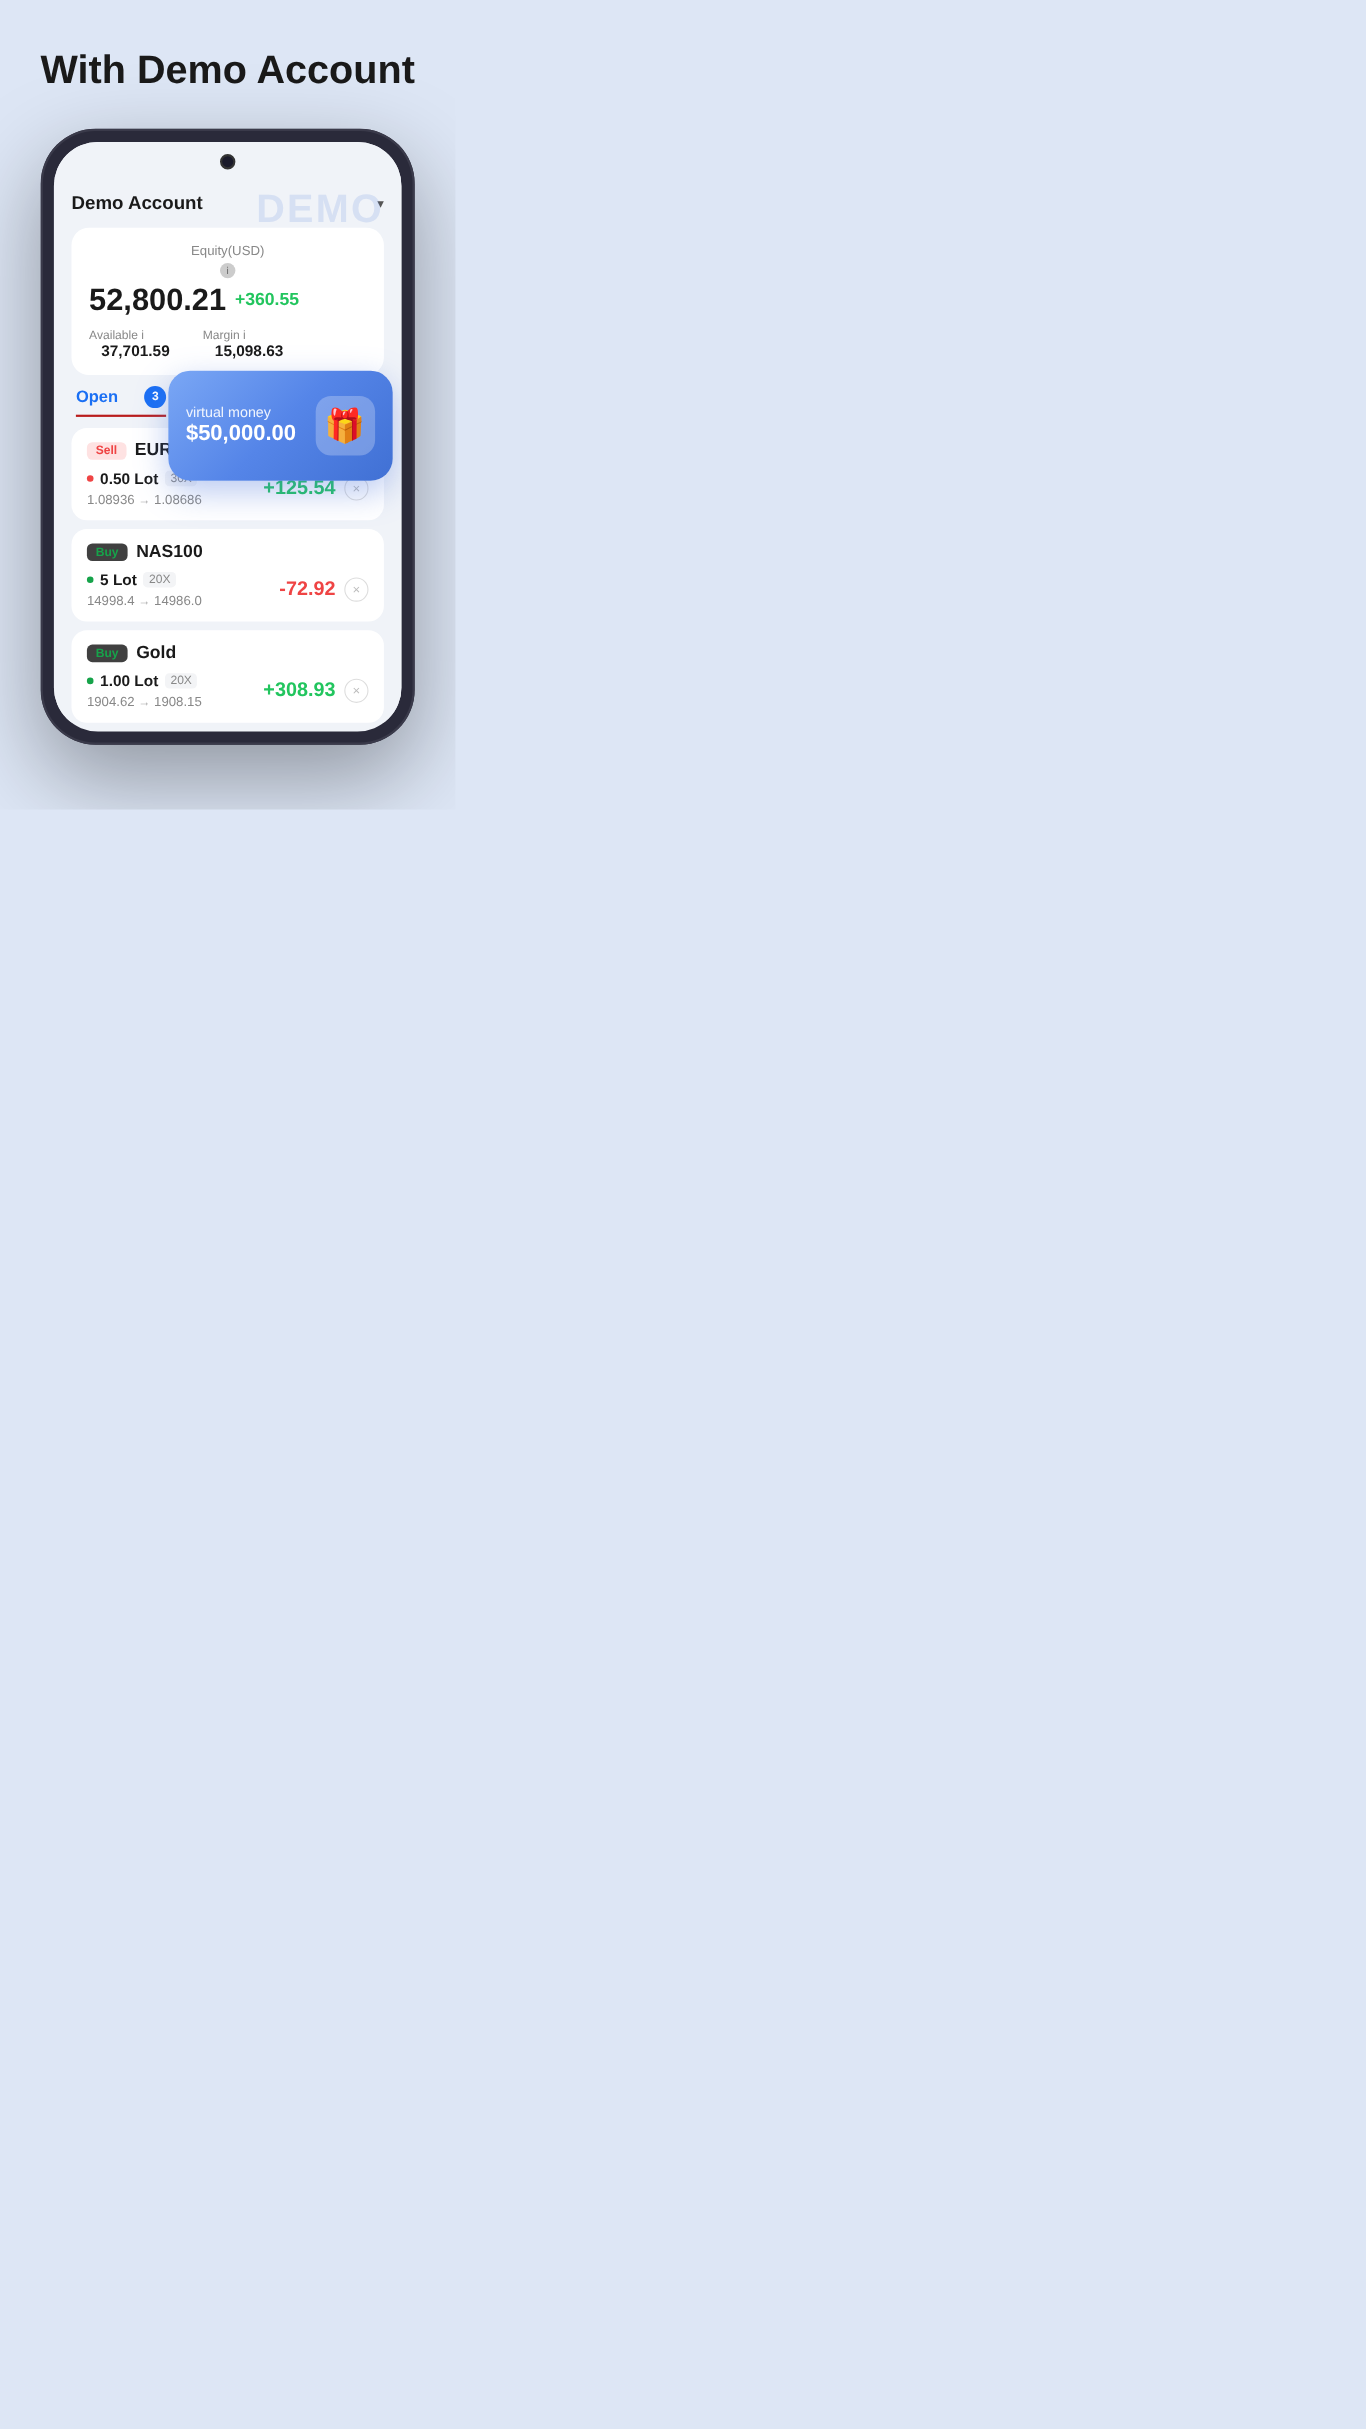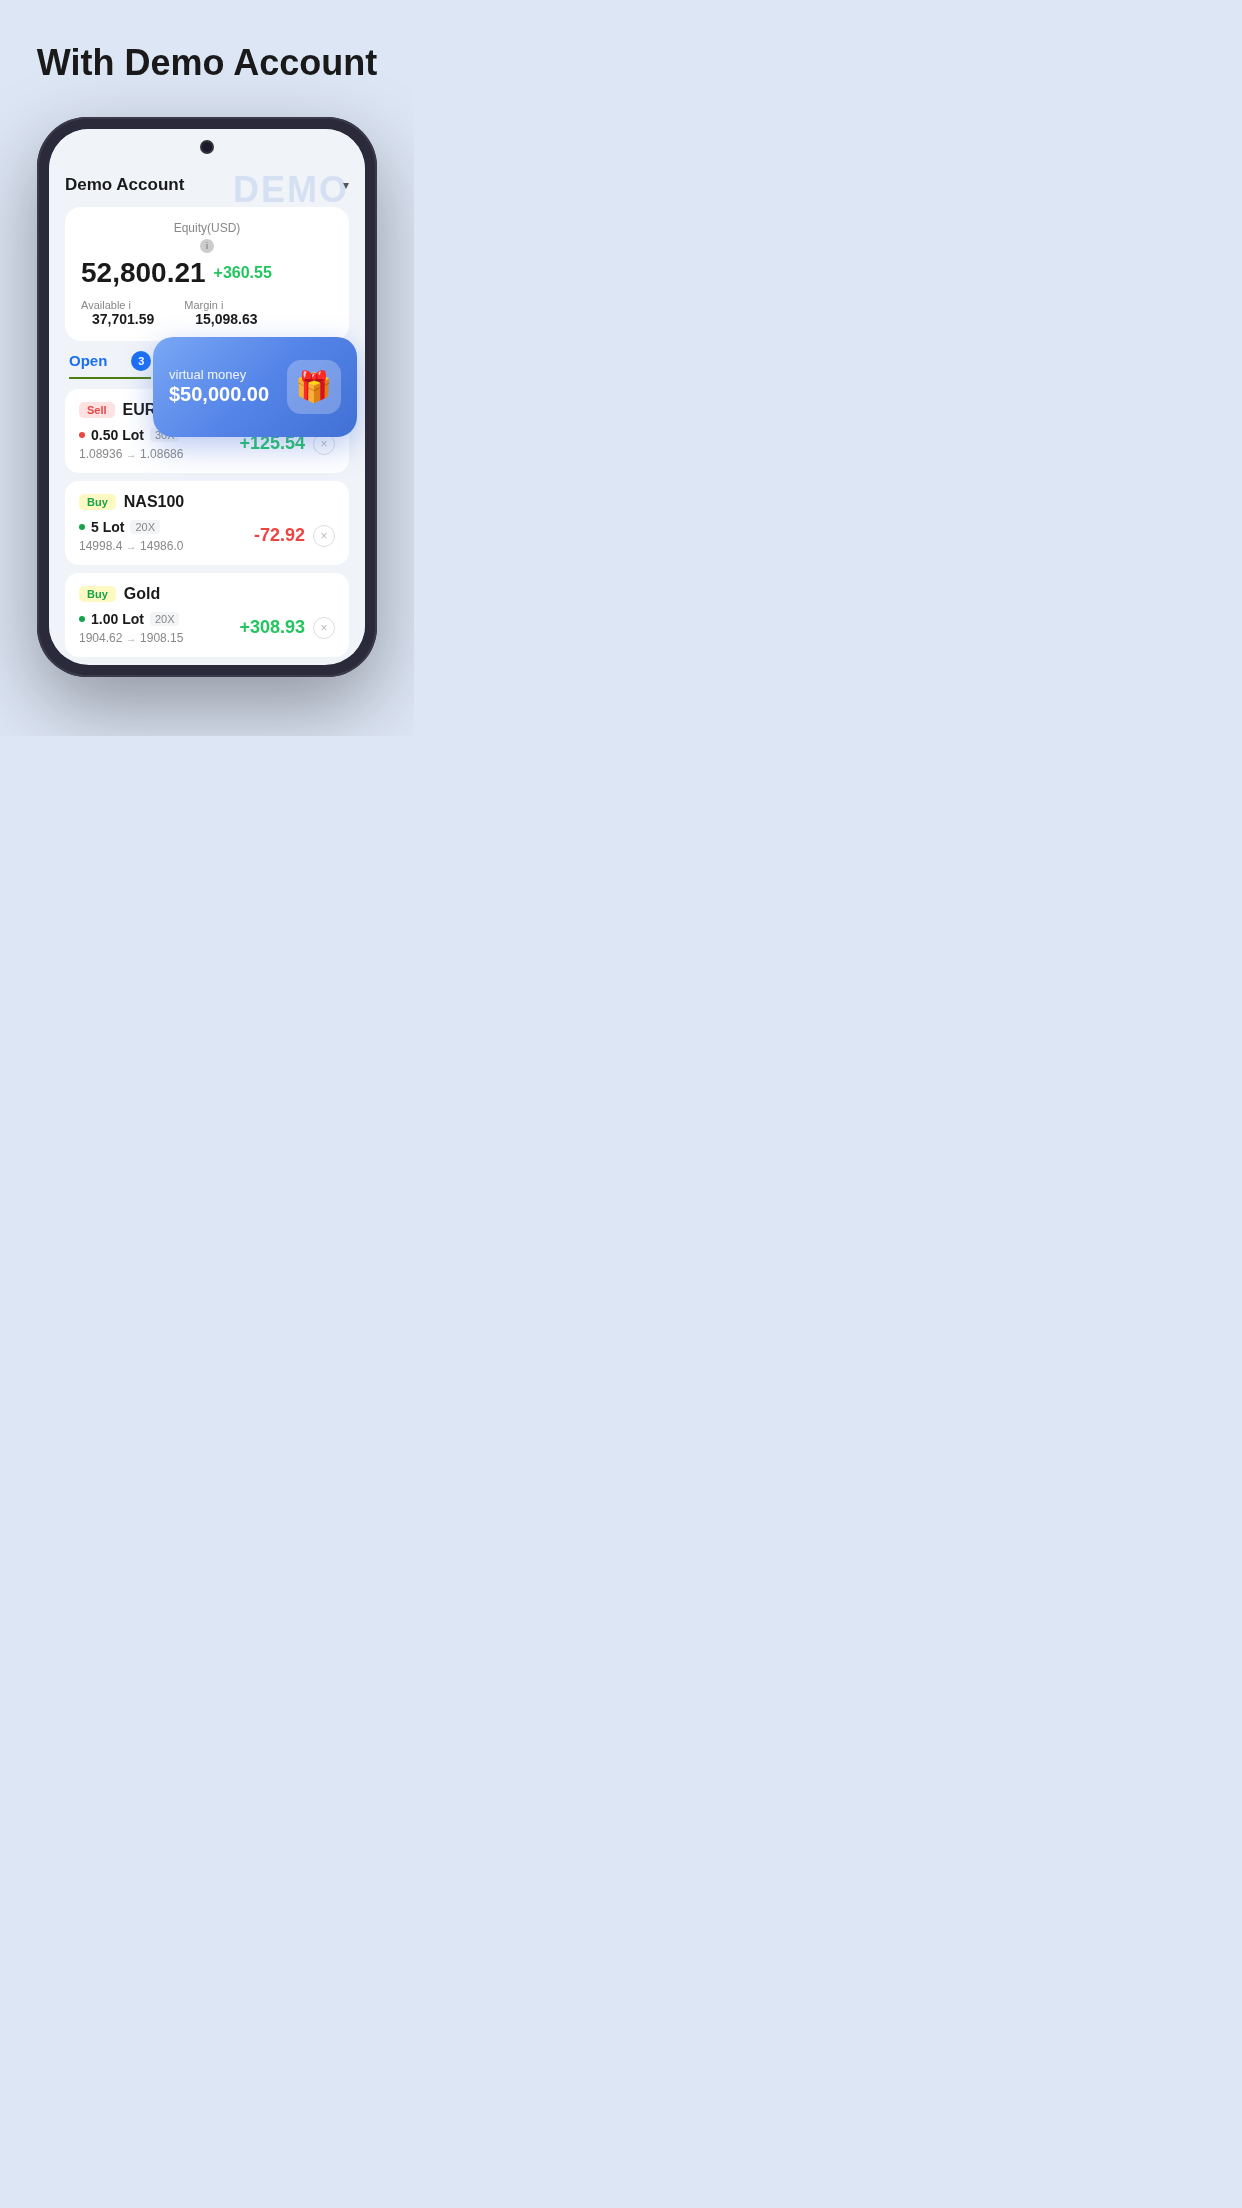--- a/index.html
+++ b/index.html
@@ -210,21 +210,21 @@
       font-weight: 600;
       color: #888;
       padding-bottom: 6px;
       cursor: pointer;
       display: flex;
       align-items: center;
       gap: 6px;
     }
     .tab.active {
       color: #1a6ff4;
-      border-bottom: 2px solid #4d7c0f;
+      border-bottom: 2px solid #b91c1c;
       gap: 24px;
     }
     .tab-badge {
       background: #1a6ff4;
       color: #fff;
       border-radius: 50%;
       width: 20px;
       height: 20px;
       display: inline-flex;
       align-items: center;
@@ -250,21 +250,21 @@
       font-size: 11px;
       font-weight: 700;
       padding: 2px 8px;
       border-radius: 5px;
     }
     .trade-badge.sell {
       background: #fee2e2;
       color: #ef4444;
     }
     .trade-badge.buy {
-      background: #fef9c3;
+      background: #404040;
       color: #16a34a;
     }
     .trade-symbol {
       font-size: 16px;
       font-weight: 700;
       color: #1a1a1a;
     }
     .trade-details {
       display: flex;
       align-items: center;

